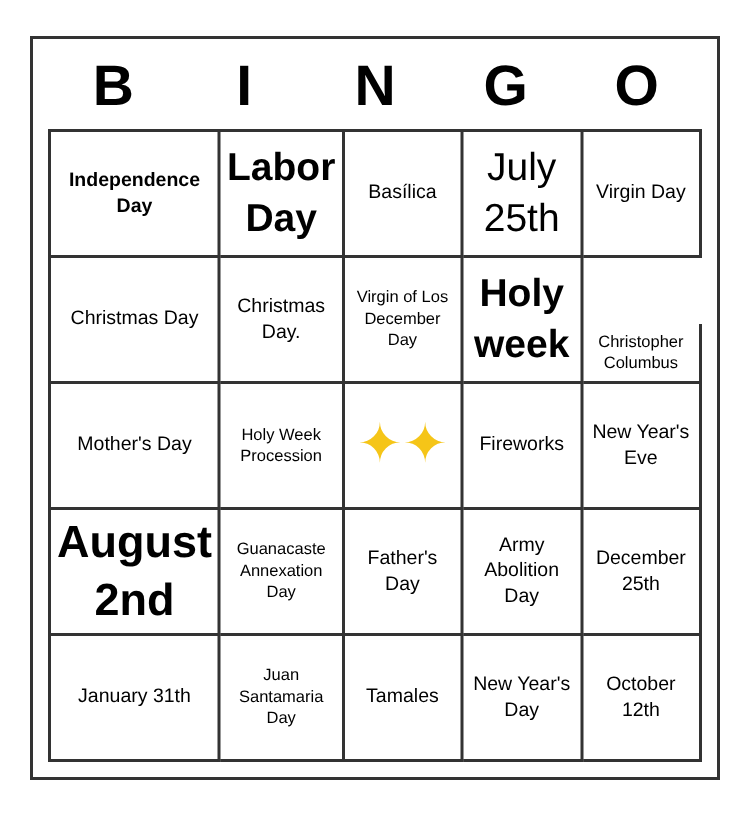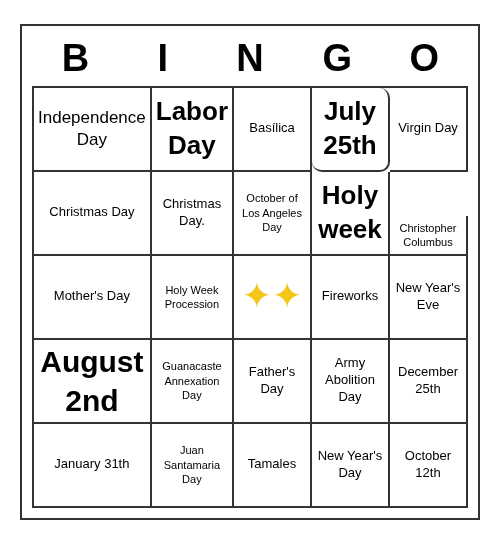--- a/index.html
+++ b/index.html
@@ -65,28 +65,28 @@
 
 <div class="bingo-card">
   <div class="bingo-header">
   <div class="bingo-letter">B</div>
       <div class="bingo-letter">I</div>
       <div class="bingo-letter">N</div>
       <div class="bingo-letter">G</div>
       <div class="bingo-letter">O</div>
     </div>
   <div class="bingo-grid">
-  <div class="bingo-cell" style="font-size: 17px;">Independence Day</div>
+  <div class="bingo-cell" style="font-size: 13px; font-weight: bold;">Independence Day</div>
       <div class="bingo-cell large-text" style="font-size: 26px; font-weight: bold;">Labor Day</div>
       <div class="bingo-cell">Basílica</div>
-      <div class="bingo-cell medium-text" style="font-size: 26px; font-weight: bold; border-radius: 10px;">July 25th</div>
+      <div class="bingo-cell medium-text" style="font-size: 26px; font-weight: normal;">July 25th</div>
       <div class="bingo-cell">Virgin Day</div>
       <div class="bingo-cell">Christmas Day</div>
       <div class="bingo-cell">Christmas Day.</div>
-      <div class="bingo-cell" style="font-size: 11px;">October of Los Angeles Day</div>
+      <div class="bingo-cell" style="font-size: 11px;">Virgin of Los December Day</div>
       <div class="bingo-cell medium-text" style="font-size: 26px; font-weight: bold;">Holy week</div>
       <div class="bingo-cell" style="font-size: 11px; margin-top: 44px;">Christopher Columbus</div>
       <div class="bingo-cell">Mother's Day</div>
       <div class="bingo-cell" style="font-size: 11px;">Holy Week Procession</div>
       <div class="bingo-cell star-cell">
         <span style="color:#f5c518;font-size:36px;">✦✦</span>
       </div>
       <div class="bingo-cell">Fireworks</div>
       <div class="bingo-cell">New Year's Eve</div>
       <div class="bingo-cell large-text" style="font-size: 30px; font-weight: bold;">August 2nd</div>

